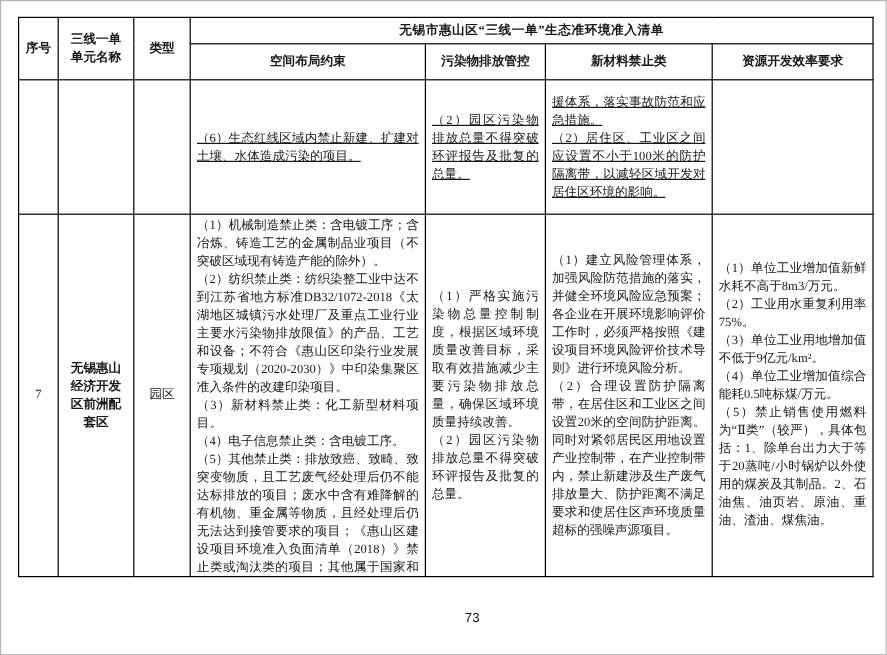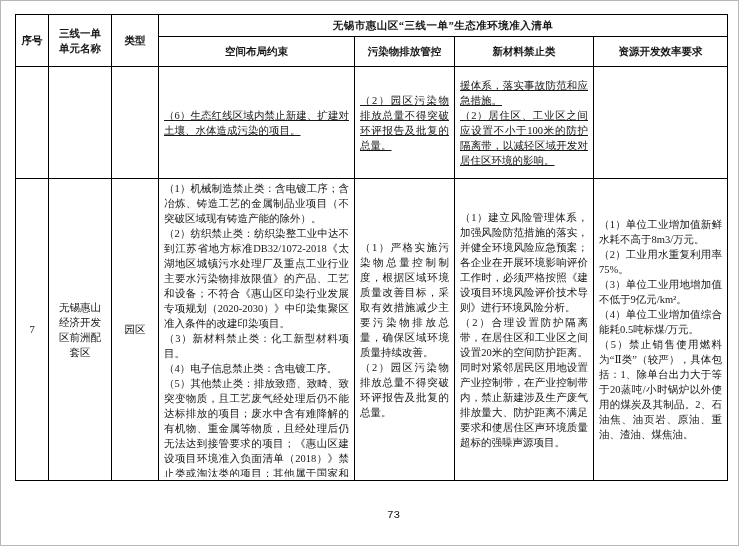--- a/index.html
+++ b/index.html
@@ -39,26 +39,26 @@
   .hdr-top{height:22px;}
   .ct{
     white-space:pre-line;
     text-align:justify;
     overflow:hidden;
   }
   .r1 td{vertical-align:top;}
   .r1 .ct{max-height:106px;text-decoration:underline;}
   .r2 .ct{max-height:296px;}
   td.cc{text-align:center;vertical-align:middle;}
-  .name-cell{line-height:17px;}
+  .name-cell{line-height:17px;font-weight:bold;}
   .pgnum{
     position:absolute;left:0;right:0;top:508px;
     text-align:center;
     font-size:11px;
-    font-family:Liberation Mono, monospace;
+    font-family:Liberation Sans, sans-serif;
     padding-left:48px;
   }
 </style>
 </head>
 <body>
 
 <div class="page">
 
   <table class="doc">
     <colgroup>

